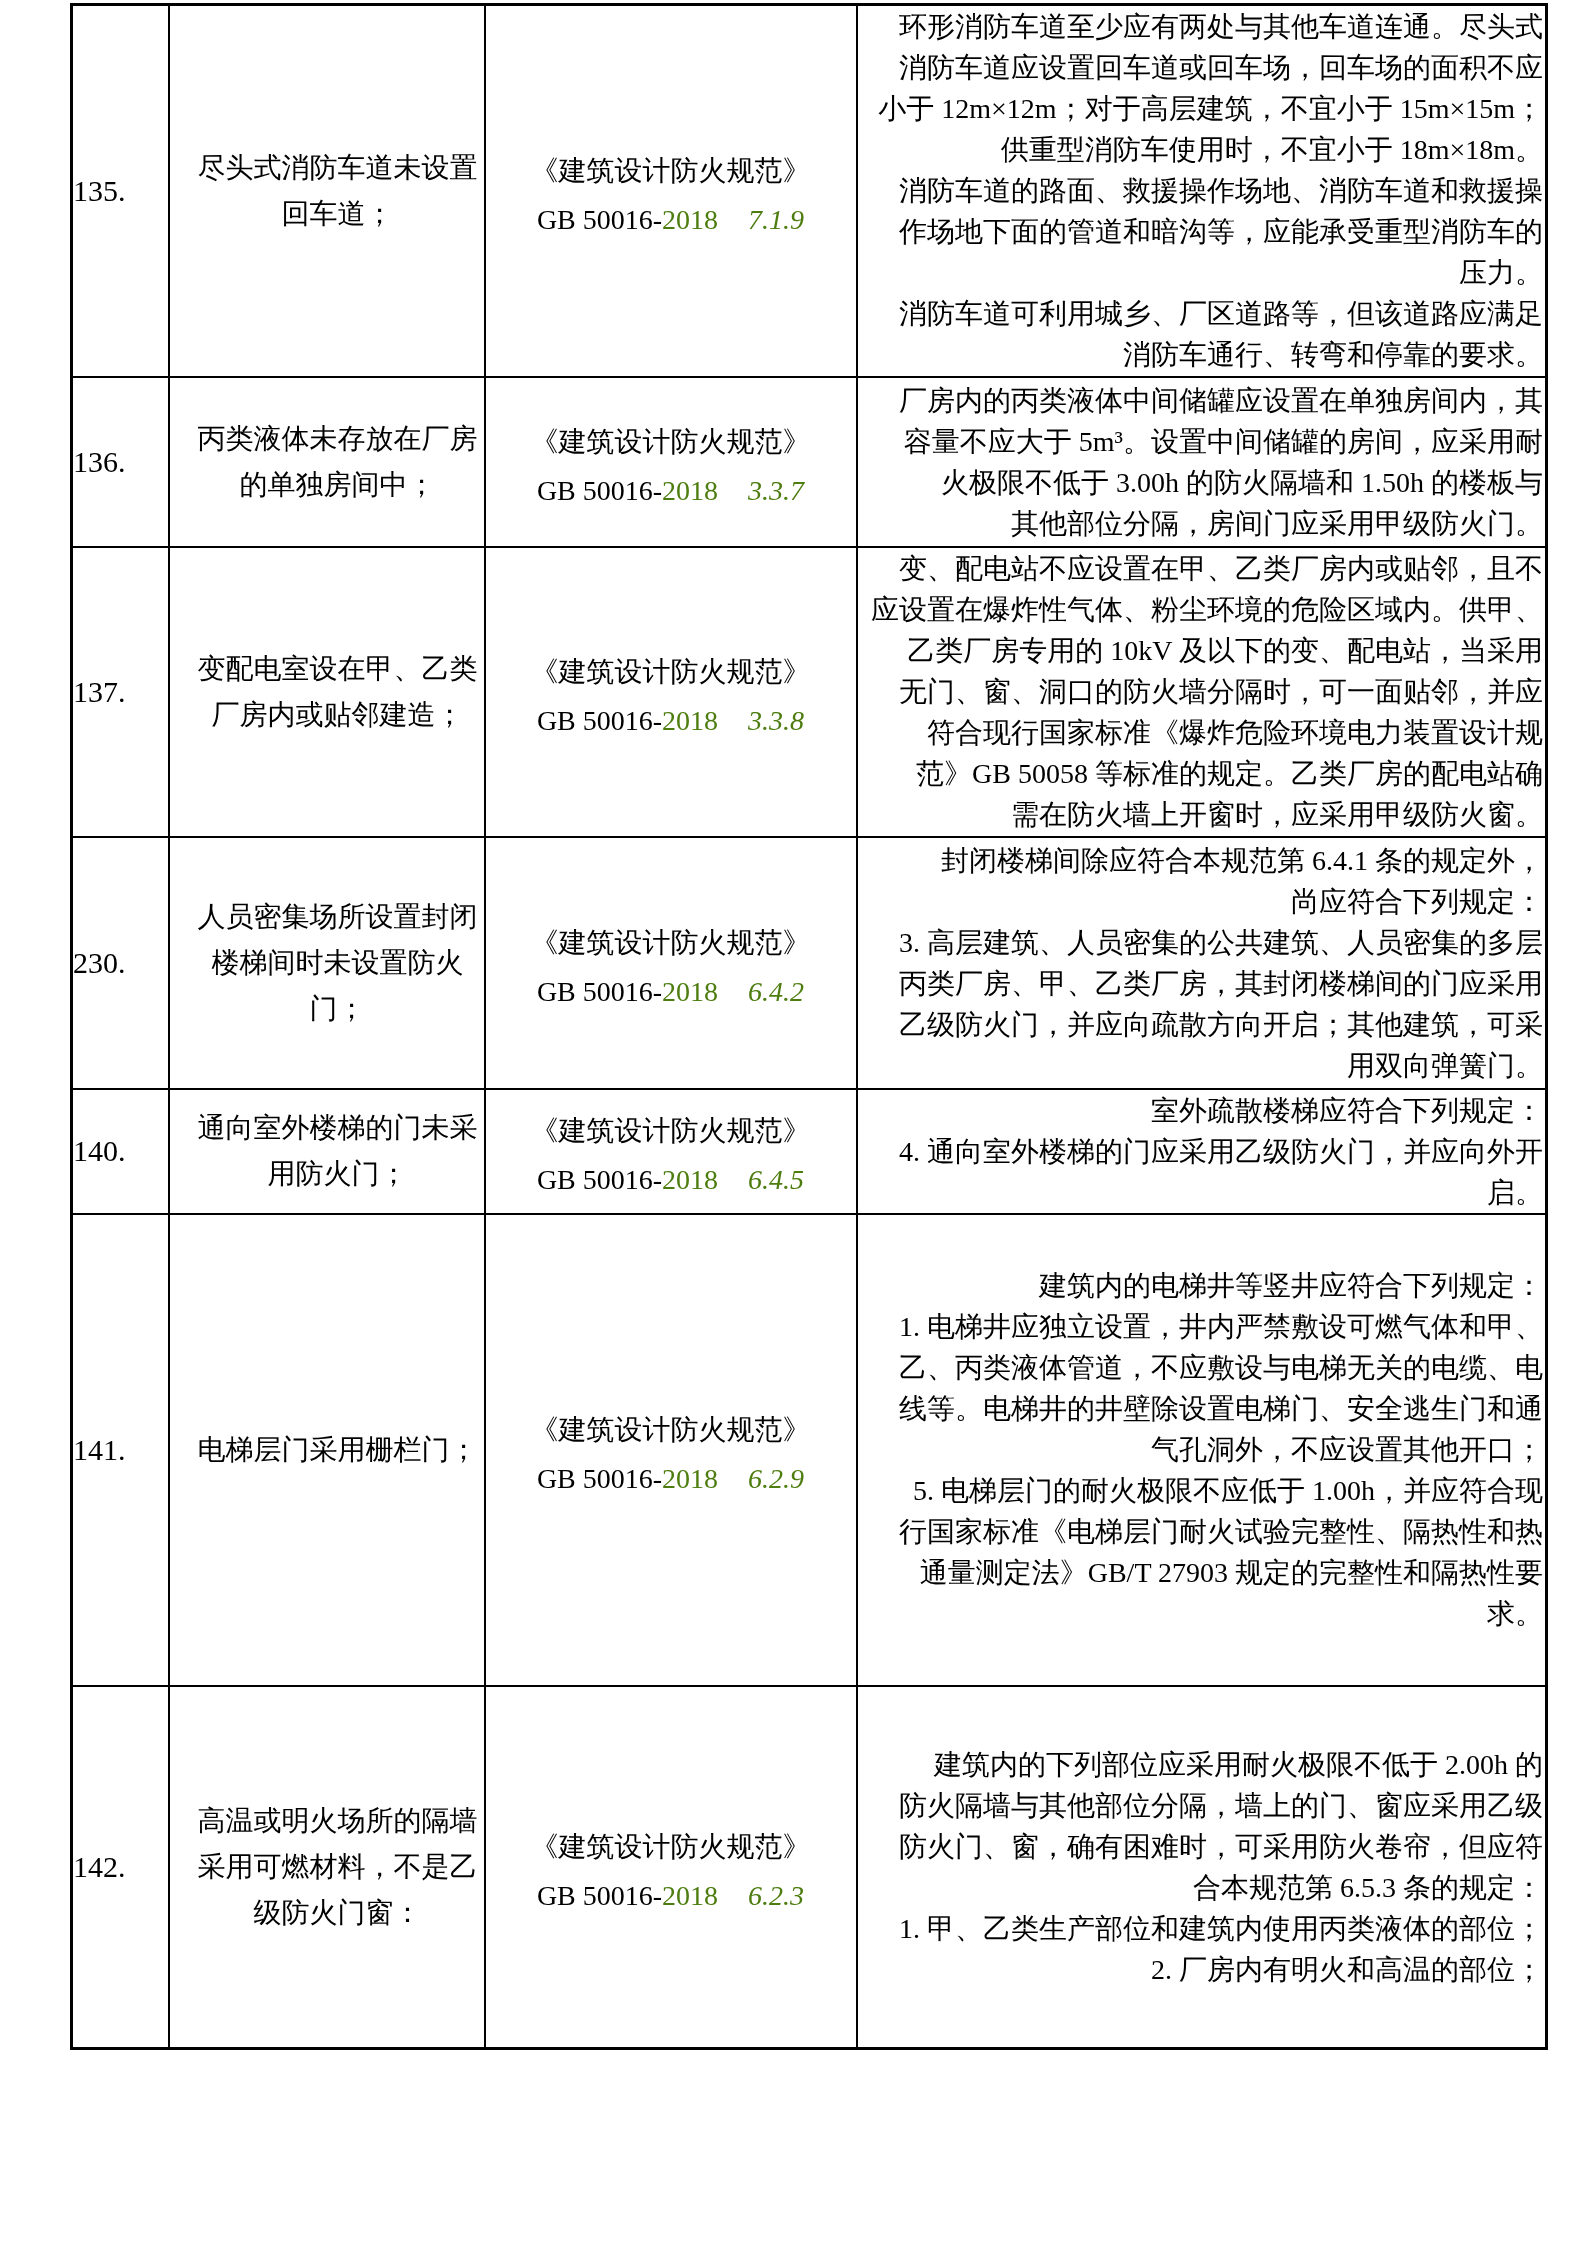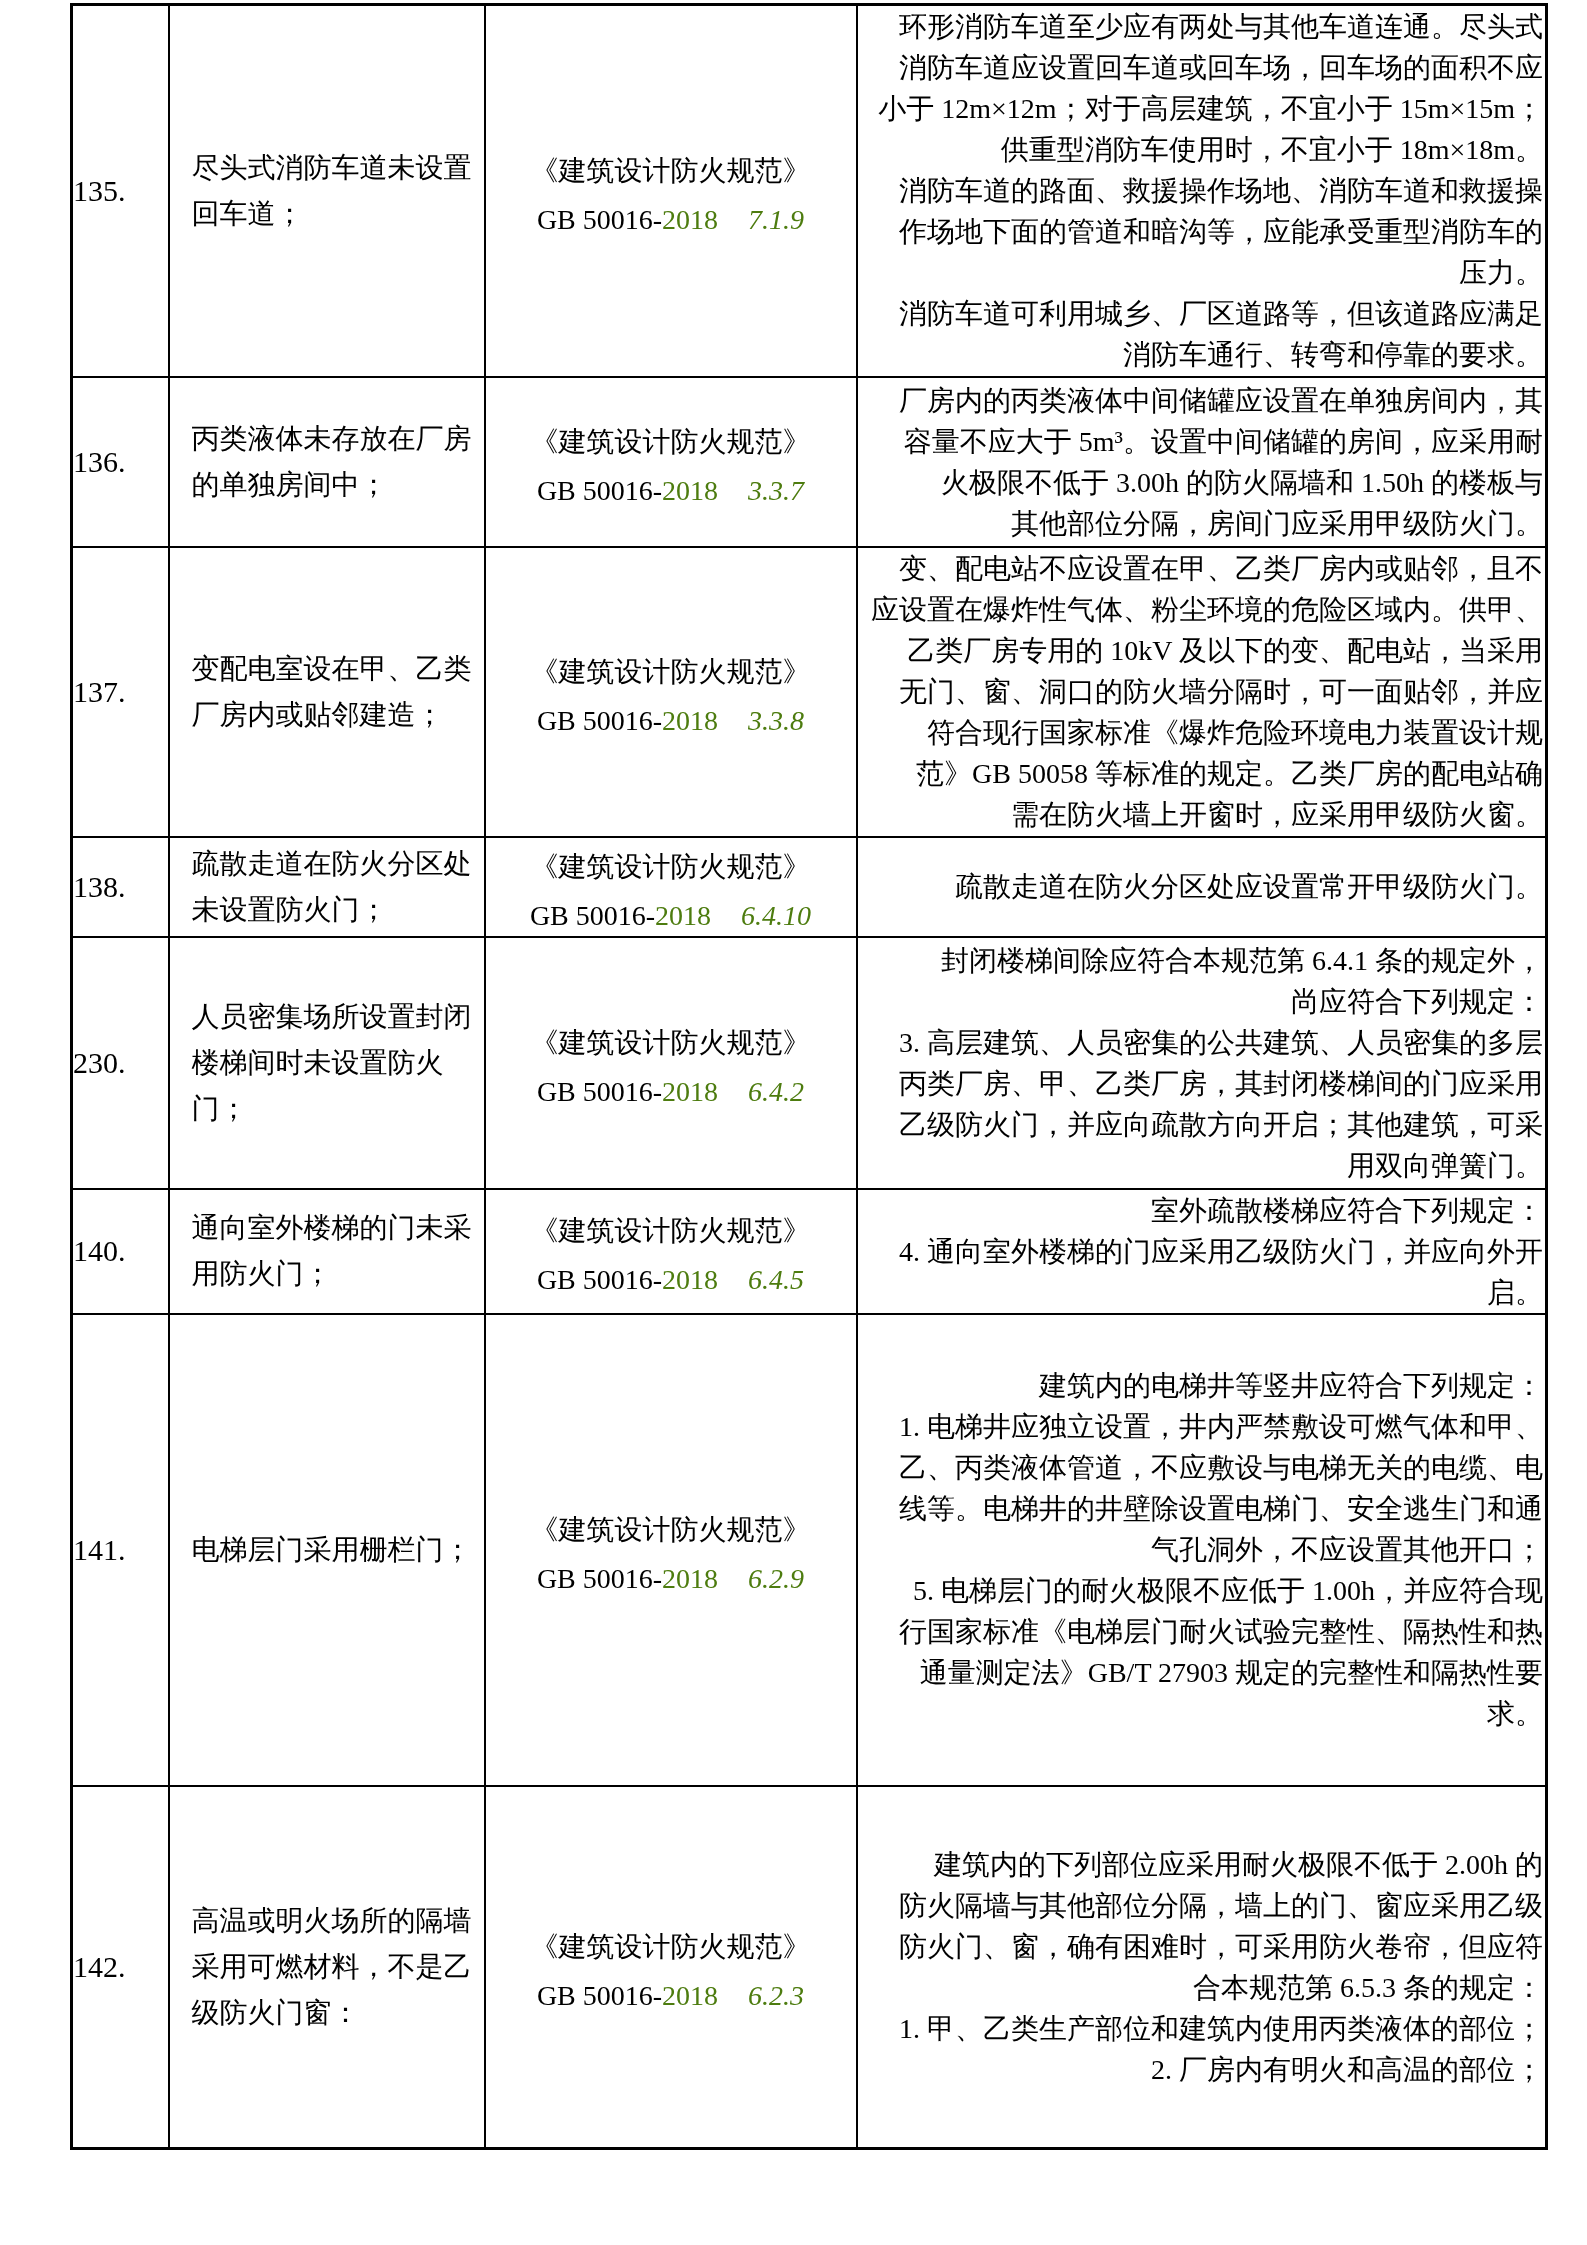--- a/index.html
+++ b/index.html
@@ -42,21 +42,21 @@
     text-align: left;
     font-size: 30px;
     font-family: "Liberation Serif", serif;
   }
   td.issue {
     font-size: 28px;
     line-height: 46px;
     padding-left: 22px;
     padding-right: 0;
     white-space: pre-line;
-    text-align: left;
+    text-align: center;
   }
   td.ref {
     text-align: center;
     font-size: 28px;
     line-height: 41px;
   }
   td.req {
     font-size: 28px;
     line-height: 41px;
     padding-left: 10px;
@@ -123,30 +123,20 @@
       </td>
       <td class="req">变、配电站不应设置在甲、乙类厂房内或贴邻，且不
 应设置在爆炸性气体、粉尘环境的危险区域内。供甲、
 乙类厂房专用的 10kV 及以下的变、配电站，当采用
 无门、窗、洞口的防火墙分隔时，可一面贴邻，并应
 符合现行国家标准《爆炸危险环境电力装置设计规
 范》GB 50058 等标准的规定。乙类厂房的配电站确
 需在防火墙上开窗时，应采用甲级防火窗。</td>
     </tr>
 
-    <tr class="r3">
-      <td class="num">138.</td>
-      <td class="issue">疏散走道在防火分区处
-未设置防火门；</td>
-      <td class="ref">
-        <div class="ref-line">《建筑设计防火规范》</div>
-        <div class="ref-line"><span>GB 50016-</span><span class="red">2018</span><span class="red ref-section">6.4.10</span></div>
-      </td>
-      <td class="req">疏散走道在防火分区处应设置常开甲级防火门。</td>
-    </tr>
 
     <tr class="r4">
       <td class="num">230.</td>
       <td class="issue">人员密集场所设置封闭
 楼梯间时未设置防火
 门；</td>
       <td class="ref">
         <div class="ref-line">《建筑设计防火规范》</div>
         <div class="ref-line"><span>GB 50016-</span><span class="red">2018</span><span class="red ref-section">6.4.2</span></div>
       </td>

